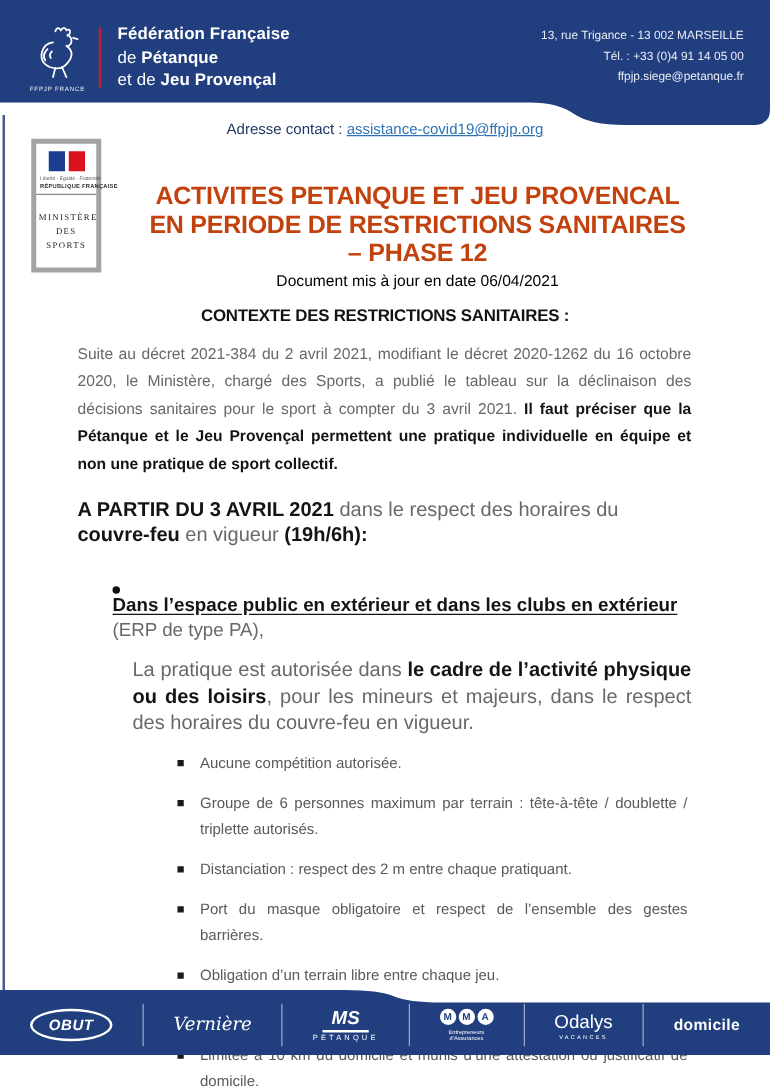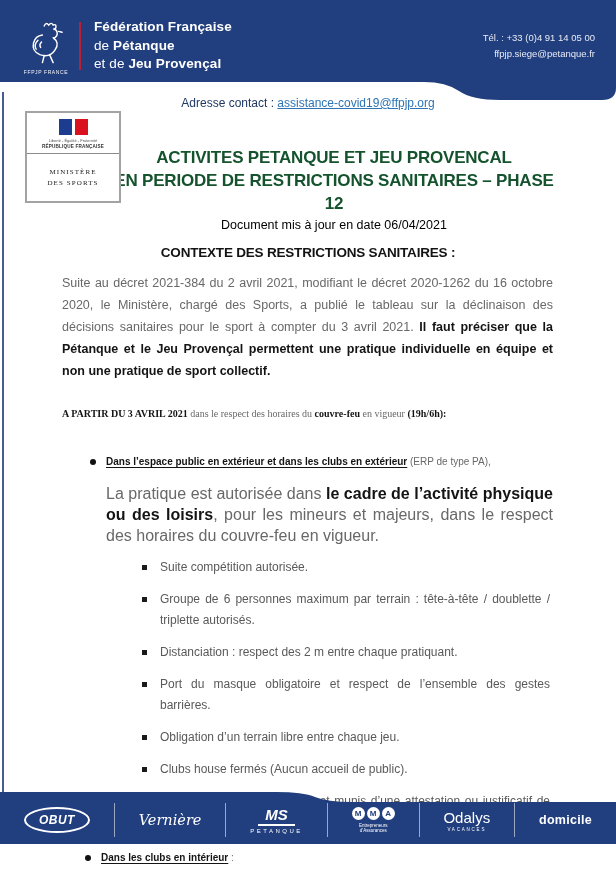--- a/index.html
+++ b/index.html
@@ -17,41 +17,41 @@
   .org .bold{font-weight:bold;}
   .hdr-right{margin-left:auto;margin-right:21px;text-align:right;color:#e8ecf6;font-size:9.5px;line-height:16.5px;}
 
   .left-rule{position:absolute;left:2px;top:92px;height:718px;width:2px;background:#26407d;opacity:.85;}
 
   
   .content{position:absolute;top:82px;left:0;width:616px;}
   .contact{margin-top:14px;text-align:center;font-size:12px;color:#1f3864;}
   .contact a{color:#2e74b5;text-decoration:underline;}
 
-  .ministry{position:absolute;left:25px;top:29px;width:96px;border:2px solid #a3a3a3;background:#fff;box-sizing:border-box;}
+  .ministry{position:absolute;left:25px;top:29px;width:56px;border:4px solid #a3a3a3;background:#fff;box-sizing:border-box;}
   .min-top{padding:6px 3px 4px;border-bottom:1px solid #8a8a8a;text-align:center;}
   .min-flag{display:flex;justify-content:center;gap:3px;margin-bottom:3px;}
   .min-flag .fb{width:13px;height:16px;background:#1b3c8f;display:inline-block;}
   .min-flag .fr{width:13px;height:16px;background:#da121f;display:inline-block;}
   .min-motto{font-size:4px;color:#555;white-space:nowrap;}
   .min-rep{font-size:4.6px;font-weight:bold;color:#333;margin-top:1px;letter-spacing:.2px;white-space:nowrap;}
   .min-bottom{padding:13px 2px 12px;text-align:center;font-family:"Liberation Serif",serif;font-size:7px;letter-spacing:1.1px;color:#222;line-height:11px;}
 
   .titleblock{margin:36px 60px 0 112px;text-align:center;}
-  .t-red{color:#14532d;font-weight:bold;font-size:17px;line-height:23px;letter-spacing:-.2px;}
+  .t-red{color:#c2410c;font-weight:bold;font-size:20px;line-height:23px;letter-spacing:-.2px;}
   .updated{font-size:12.5px;color:#000000;margin-top:3px;}
 
   .sechead{margin-top:13px;text-align:center;font-weight:bold;font-size:13.5px;color:#131313;letter-spacing:-.2px;}
 
   .gray{color:#686868;}
   .blk{color:#141414;font-weight:bold;}
   .intro{margin:12px 63px 0 62px;text-align:justify;font-size:12.5px;line-height:22px;}
-  .effective{margin:17px 63px 0 62px;font-size:10px;line-height:30px;font-family:Liberation Serif, serif;}
-
-  .b-item{display:flex;font-size:10px;line-height:20px;}
+  .effective{margin:17px 63px 0 62px;font-size:16px;line-height:20px;}
+
+  .b-item{display:flex;font-size:15px;line-height:20px;flex-direction:column;}
   .b1{margin:23px 63px 0 90px;}
   .b2{margin:15px 63px 0 85px;}
   .dot{flex:none;width:6px;height:6px;border-radius:50%;background:#111;margin:7px 10px 0 0;}
   .ulink{color:#141414;font-weight:bold;text-decoration:underline;text-underline-offset:2px;}
 
   .b1para{margin:11px 63px 0 106px;text-align:justify;font-size:16px;line-height:21px;}
 
   .sq-item{display:flex;margin:11px 66px 0 142px;font-size:12px;line-height:21px;color:#595959;}
   .sq{flex:none;width:5px;height:5px;background:#1a1a1a;margin:8px 13px 0 0;}
   .sq-text{text-align:justify;}
@@ -100,20 +100,21 @@
         </svg>
         <span class="lbl">FFPJP FRANCE</span>
       </div>
       <div class="red-div"></div>
       <div class="org">
         <div class="bold">Fédération Française</div>
         <div><span>de </span><span class="bold">Pétanque</span></div>
         <div><span>et de </span><span class="bold">Jeu Provençal</span></div>
       </div>
       <div class="hdr-right">
+        <div>13, rue Trigance - 13 002 MARSEILLE</div>
         <div>Tél. : +33 (0)4 91 14 05 00</div>
         <div>ffpjp.siege@petanque.fr</div>
       </div>
     </div>
   </header>
 
   <div class="left-rule"></div>
 
   <div class="content">
 
@@ -150,21 +151,21 @@
 
     <div class="b-item b1">
       <span class="dot"></span>
       <span><span class="ulink">Dans l’espace public en extérieur et dans les clubs en extérieur</span><span class="gray"> (ERP de type PA),</span></span>
     </div>
 
     <p class="b1para"><span class="gray">La pratique est autorisée dans </span><span class="blk">le cadre de l’activité physique ou des loisirs</span><span class="gray">, pour les mineurs et majeurs, dans le respect des horaires du couvre-feu en vigueur.</span></p>
 
     <div class="sq-item">
         <span class="sq"></span>
-        <span class="sq-text">Suite compétition autorisée.</span>
+        <span class="sq-text">Aucune compétition autorisée.</span>
       </div>
     <div class="sq-item">
         <span class="sq"></span>
         <span class="sq-text">Groupe de 6 personnes maximum par terrain : tête-à-tête / doublette / triplette autorisés.</span>
       </div>
     <div class="sq-item">
         <span class="sq"></span>
         <span class="sq-text">Distanciation : respect des 2 m entre chaque pratiquant.</span>
       </div>
     <div class="sq-item">

